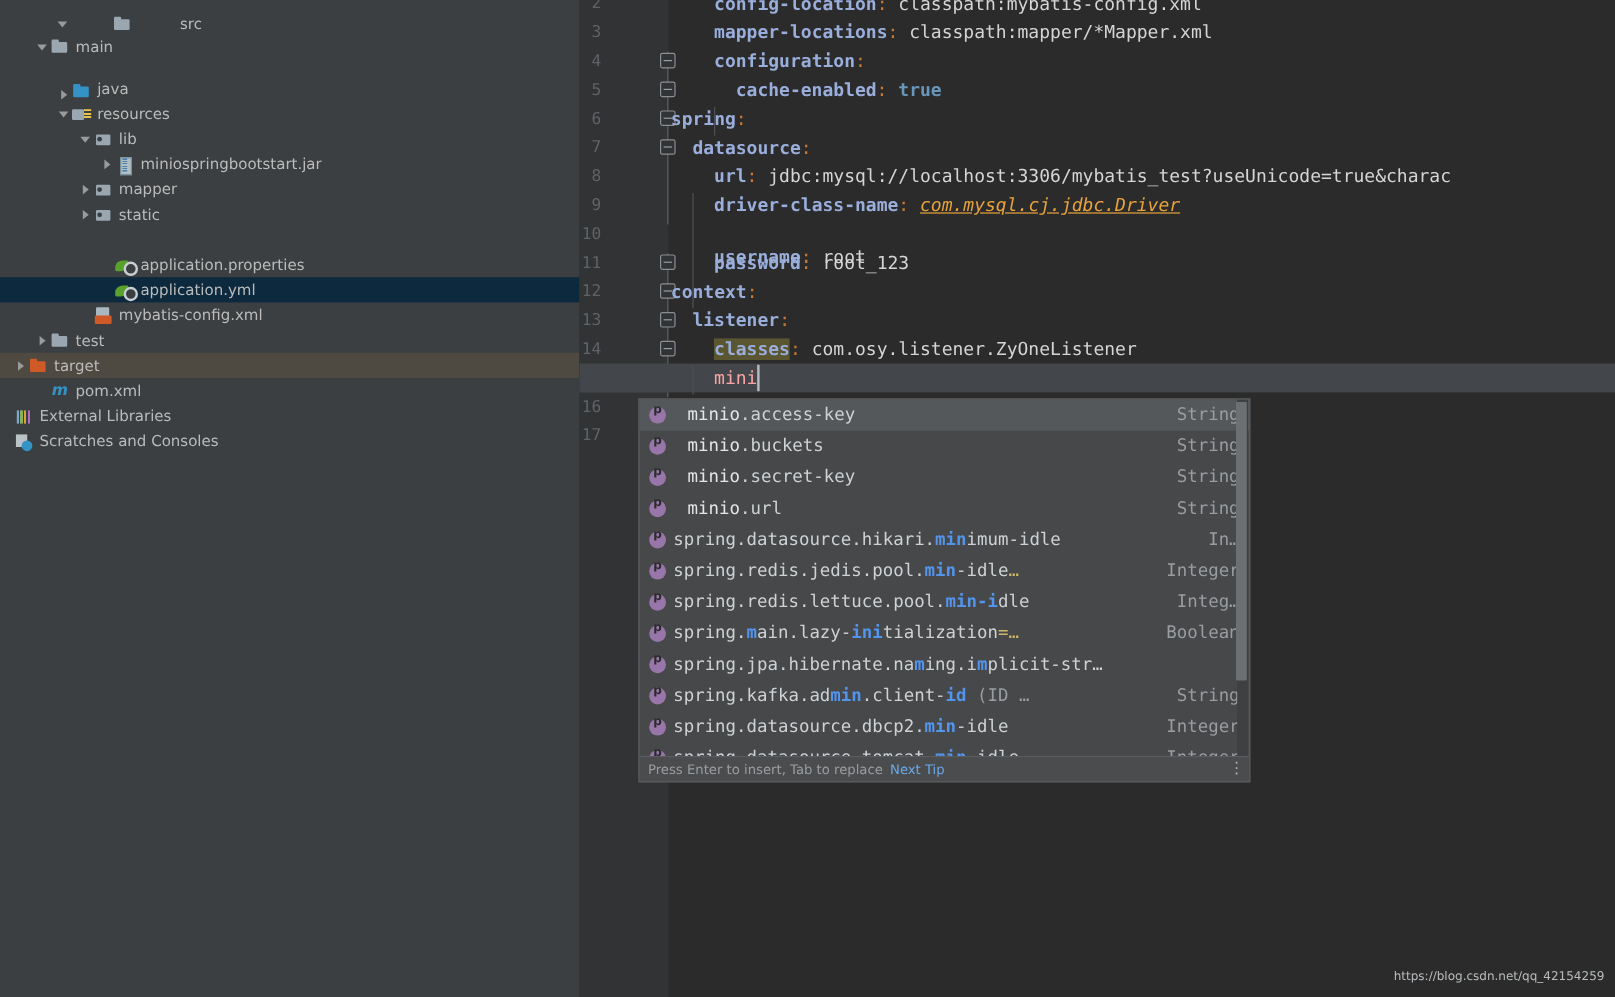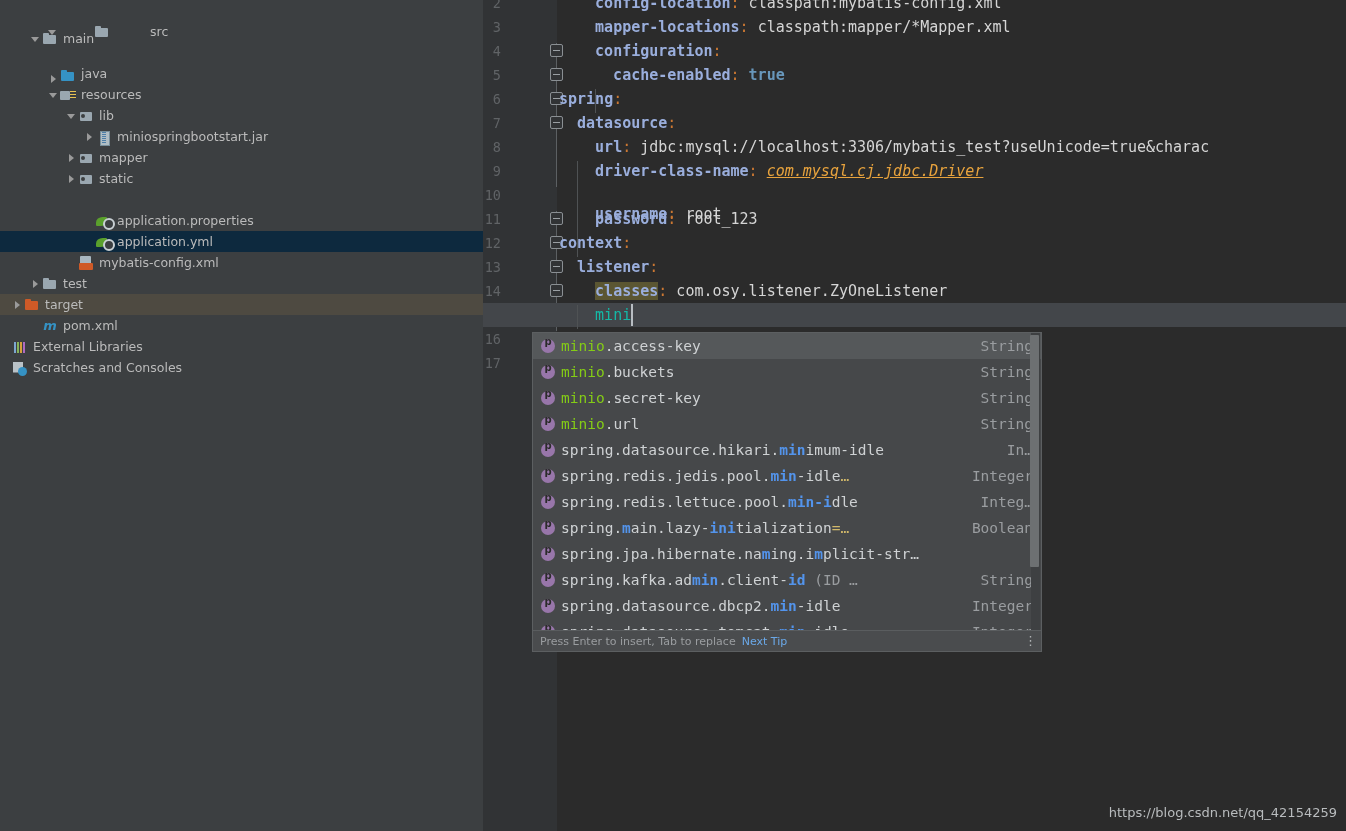--- a/index.html
+++ b/index.html
@@ -190,21 +190,21 @@
   .hl { background: #5b5632; }
   .indentguide {
     position: absolute; width: 1px; background: #4f5254;
   }
   .caretline {
     position: absolute; left: 0; width: 863px; height: 24px;
     background: #43464a;
   }
   .typedtext {
     position: absolute; height: 24px; line-height: 24px;
-    font-size: 15px; color: #14b8a6;
+    font-size: 15px; color: #fca5a5;
     font-family: "DejaVu Sans Mono", monospace;
     white-space: pre;
   }
   .caret {
     position: absolute; width: 2px; height: 22px; background: #b8bdc2;
   }
 
   
   #popup {
     position: absolute; left: 532px; top: 332px;
@@ -226,21 +226,21 @@
   .picon {
     flex: 0 0 14px; width: 14px; height: 14px; border-radius: 50%;
     background: #9876aa; margin-right: 6px; position: relative;
   }
   .picon::after {
     content:"p"; position:absolute; left:0; top:-3px; width:14px;
     text-align:center; font-size:10px; color:#2b2b2b;
     font-family:"DejaVu Sans", sans-serif; font-weight:bold;
   }
   .ctext { color: #cfd2d4; flex: 1 1 auto; overflow: hidden; }
-  .ctext .m { color: #84cc16; }
+  .ctext .m { color: #e5e5e5; margin-left: 12px; }
   .ctext .mb { color: #5394ec; font-weight: bold; }
   .ctext .el { color: #d1b86a; }
   .ctext .dim { color: #9a9da0; }
   .ctype {
     color: #9a9da0; text-align: right; padding-right: 10px; flex: 0 0 auto;
   }
   #popup-scroll-track {
     position: absolute; right: 1px; top: 0; width: 9px; height: 298px;
     background: #3e4042;
   }
@@ -258,30 +258,30 @@
   #popup-footer .tiplink { color: #6aa8e8; margin-left: 6px; }
   #popup-kebab {
     position: absolute; right: 6px; bottom: 3px;
     color: #aeb1b3; font-size: 13px; letter-spacing: 0; line-height: 15px;
   }
 
   
   #watermark {
     position: absolute; right: 9px; bottom: 11px;
     font-family: "DejaVu Sans", sans-serif;
-    font-size: 13px; color: #b9bcbe;
+    font-size: 10px; color: #b9bcbe;
   }
 </style>
 </head>
 <body>
 
 <div id="root">
 
   <div id="sidebar">
-      <div class="tree-row" style="top: 21px; position: absolute; left: 0px; width: 483px; gap: 35px;">
+      <div class="tree-row" style="top: 9px; position: absolute; left: 0px; width: 483px; gap: 35px;">
         <div style="width: 12px; flex: 0 0 12px;"></div>
         <span class="arrow expanded"></span>
         <span class="tico ico-folder"></span>
         <span class="tlabel">src</span>
       </div>
       <div class="tree-row" style="top: 28px; position: absolute; left: 0px; width: 483px;">
         <div style="width: 30px; flex: 0 0 30px;"></div>
         <span class="arrow expanded"></span>
         <span class="tico ico-folder"></span>
         <span class="tlabel">main</span>

